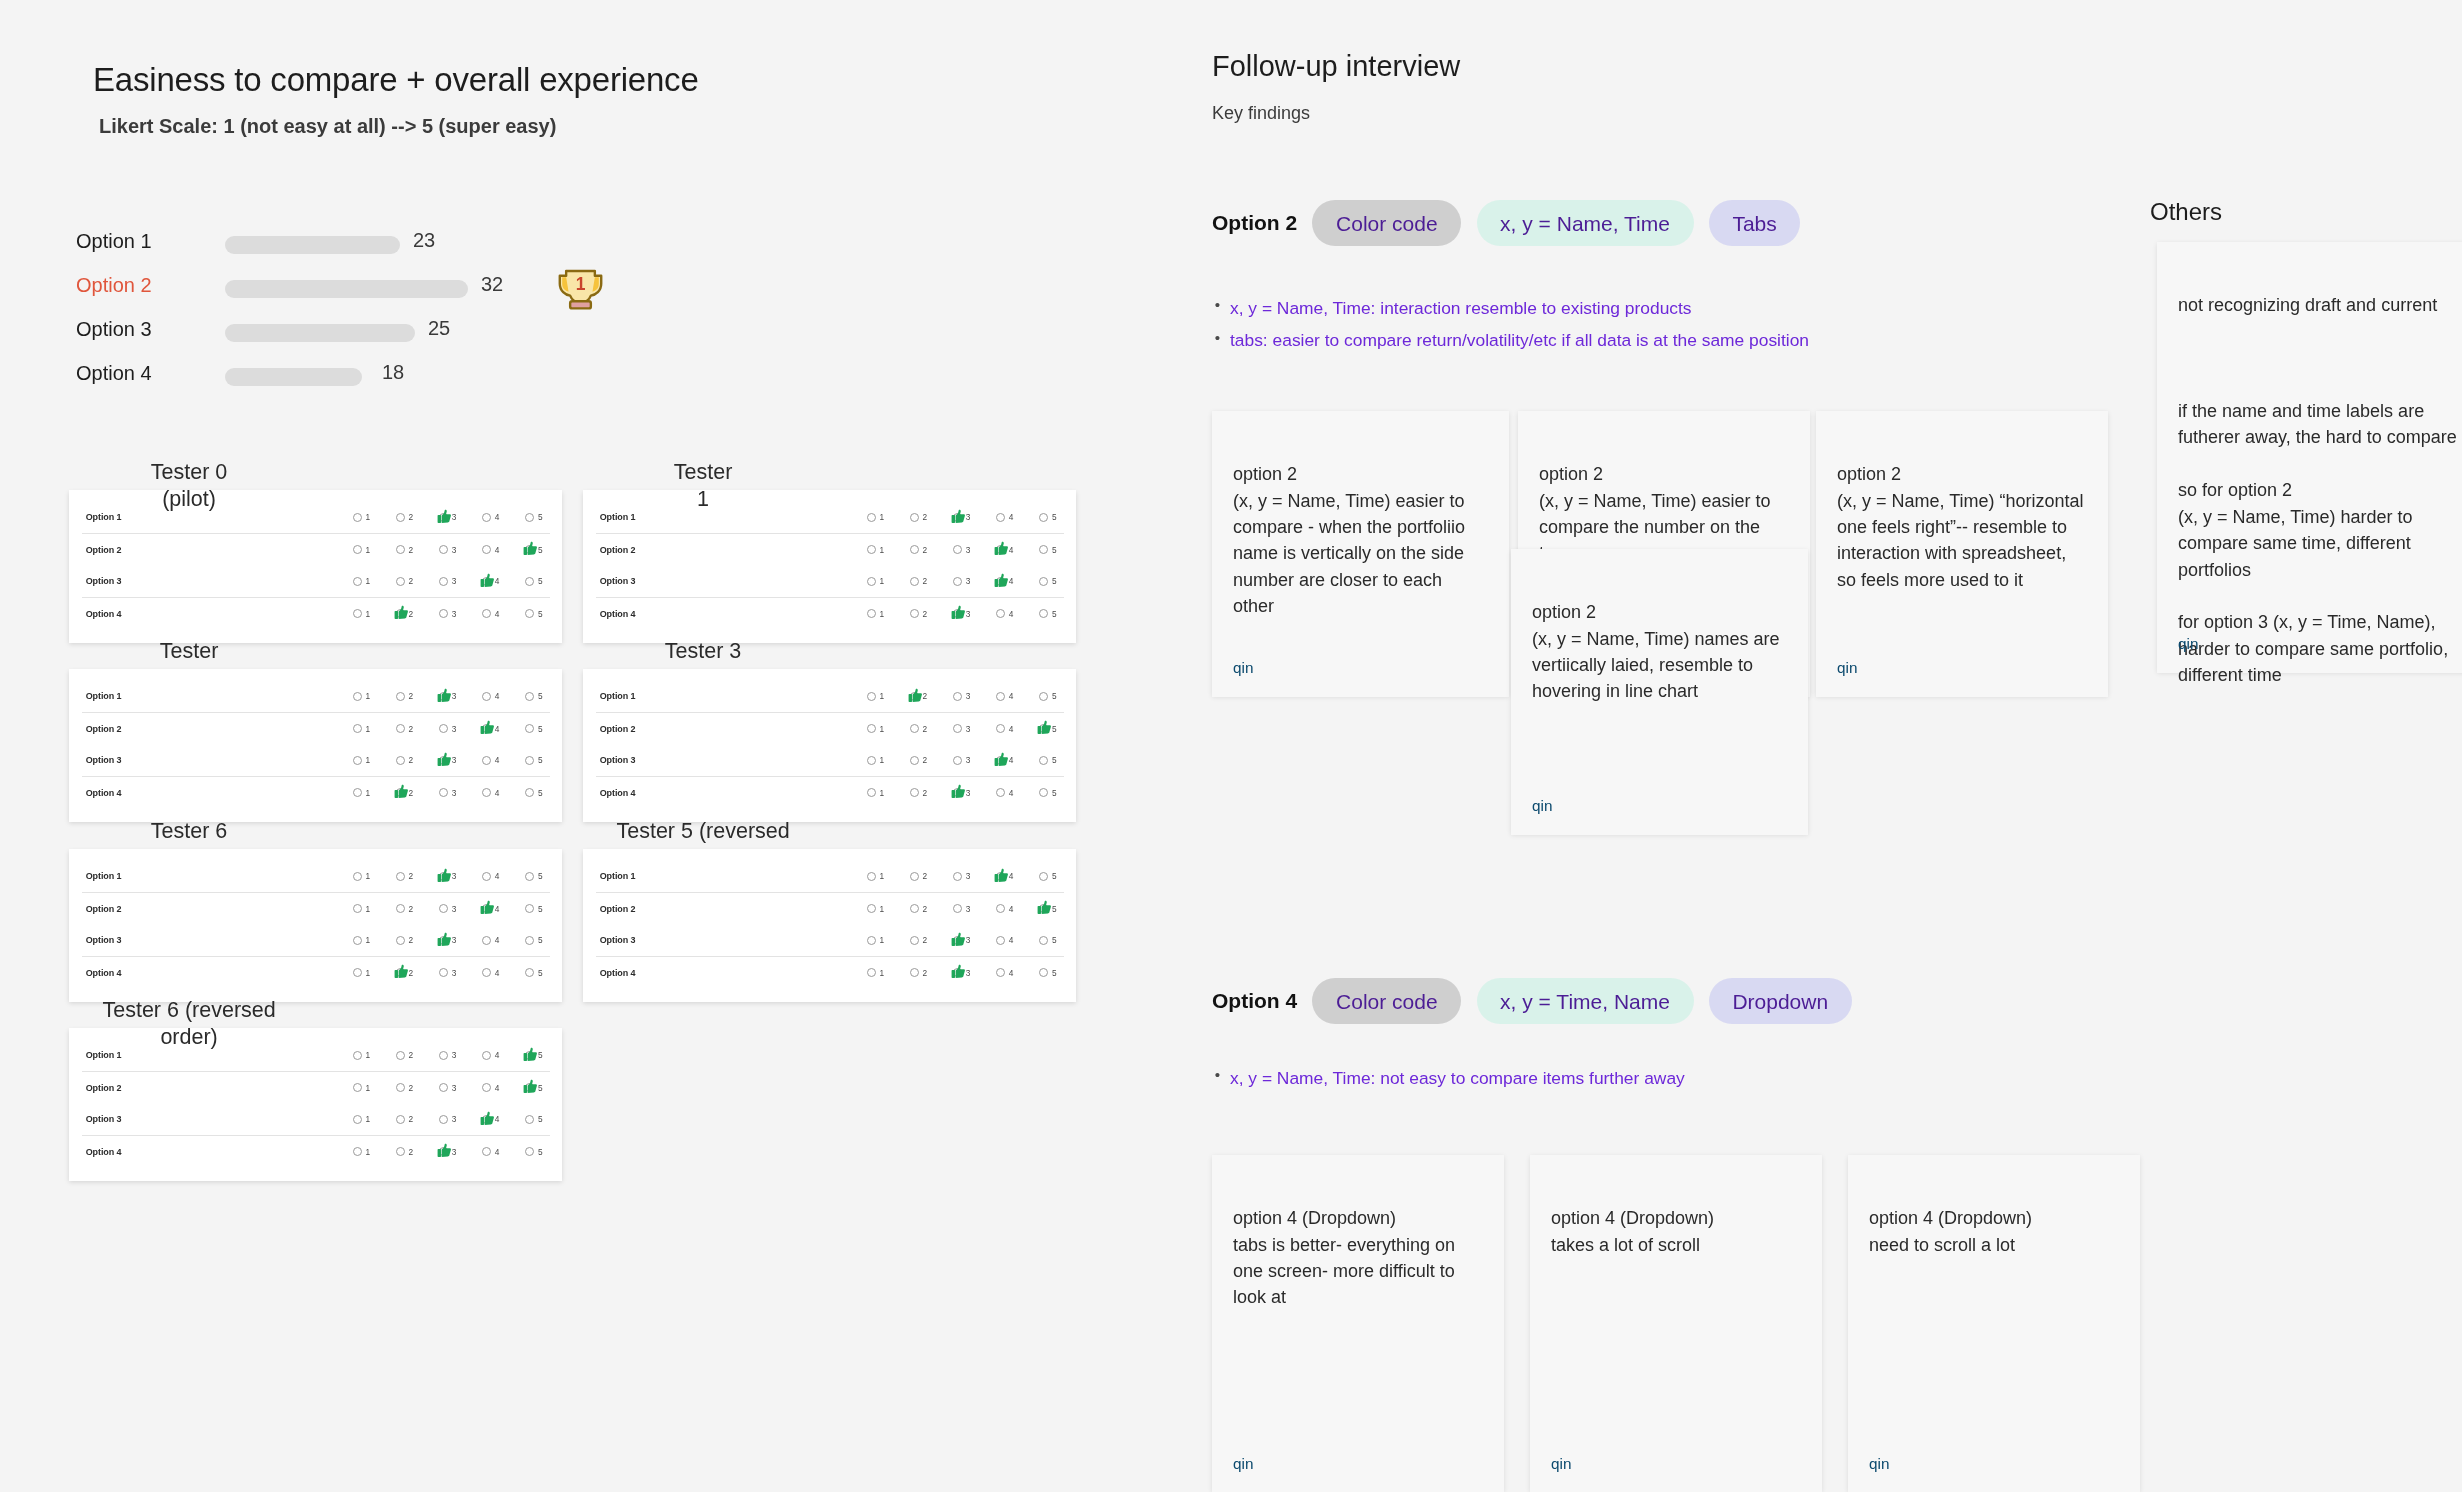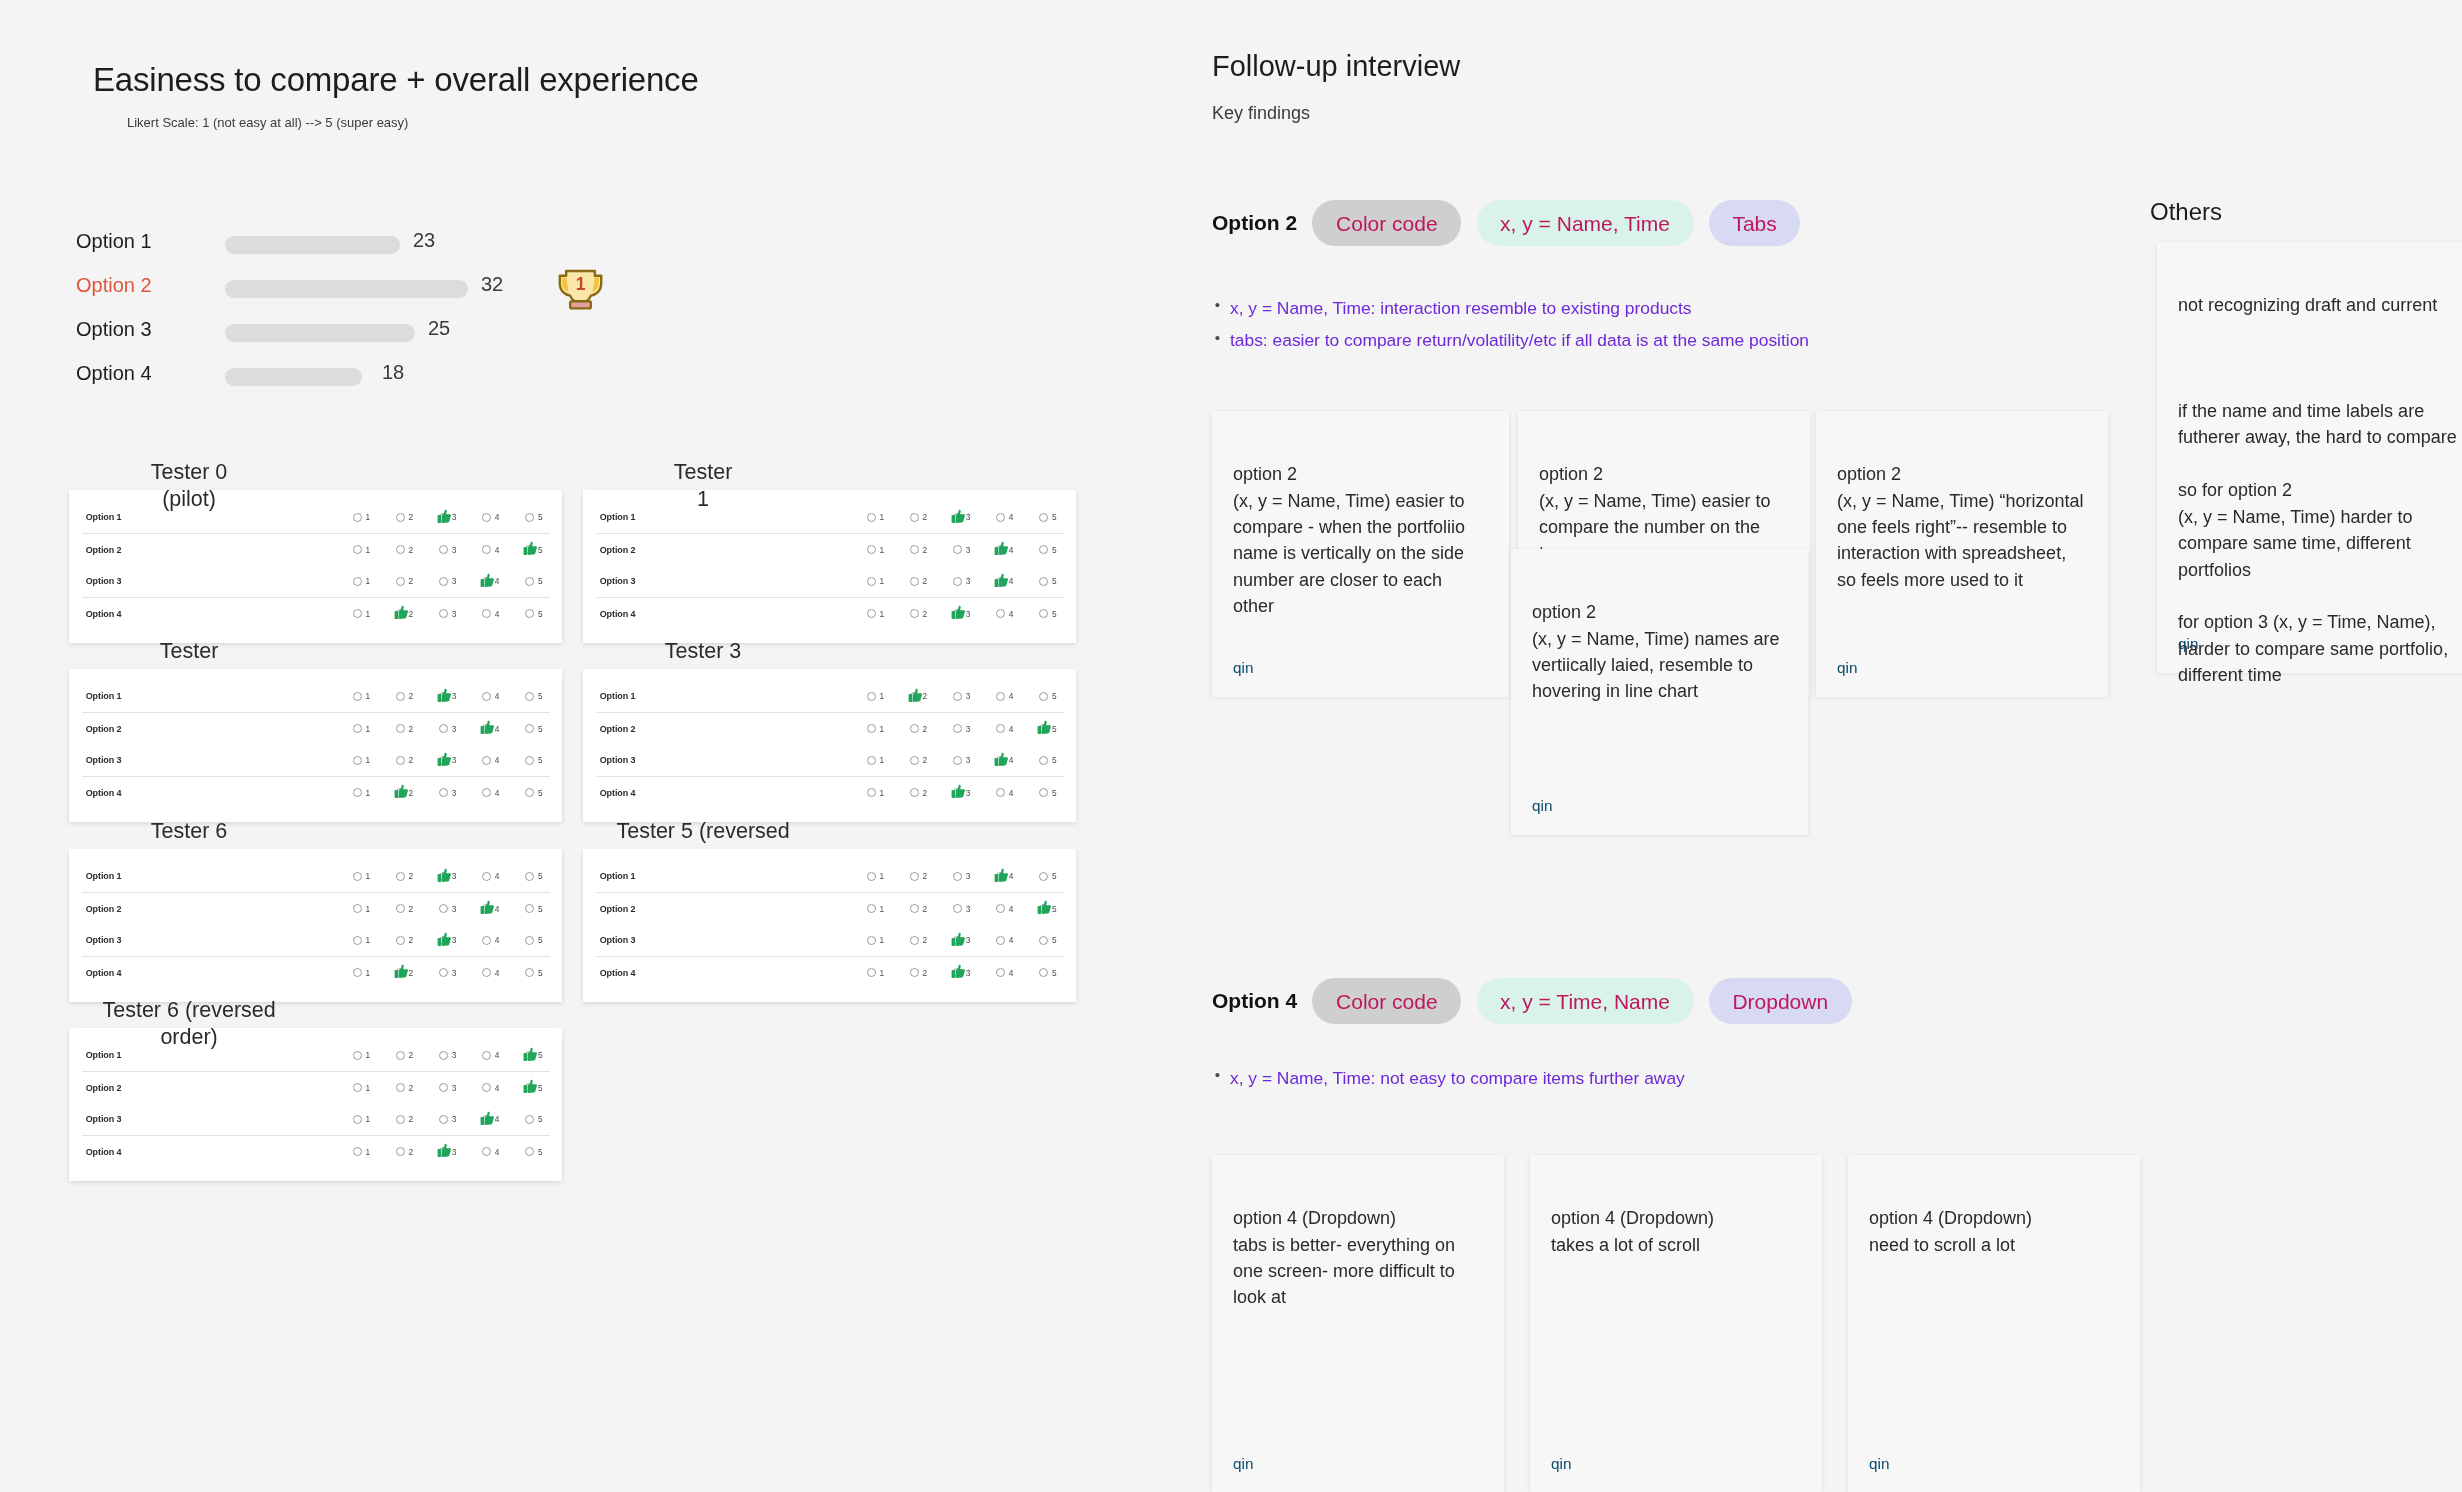--- a/index.html
+++ b/index.html
@@ -16,21 +16,21 @@
 
   
   #left-panel { position:absolute; left:0; top:0; width:1105px; height:1492px; }
 
   .page-title {
     position:absolute; left:93px; top:61px;
     font-size:33px; font-weight:400; color:#1d1d1d; letter-spacing:-0.2px;
   }
   .page-subtitle {
     position:absolute; left:99px; top:115px;
-    font-size:13px; font-weight:400; color:#3b3b3b;margin-left:28px;
+    font-size:20px; font-weight:700; color:#3b3b3b;
   }
 
   
   #bar-chart { position:absolute; left:76px; top:222px; width:556px; }
   .bar-row { position:relative; height:44px; }
   .bar-label {
     position:absolute; left:0; top:8.3px;
     font-size:20px; color:#1d1d1d; white-space:nowrap;
   }
   .bar-row.highlight .bar-label { color:#e0563c; }
@@ -94,21 +94,21 @@
   }
   .section-subtitle {
     position:absolute; font-size:18px; color:#3b3b3b;
   }
 
   .opt-header { position:absolute; display:flex; align-items:center; gap:15.3px; }
   .opt-header-label { font-size:21px; font-weight:bold; color:#121212; white-space:nowrap; }
   .pill {
     border-radius:32px;
     padding:12.5px 23.6px;
-    font-size:21px; color:#be185d;
+    font-size:21px; color:#4c1d95;
     white-space:nowrap; line-height:1;
   }
   .pill.grey  { background:#cfcfcf; }
   .pill.mint  { background:#d9f2ea; }
   .pill.lilac { background:#d8d9f2; }
 
   .bullets { position:absolute; font-size:17.4px; color:#6d28d9; line-height:1.86; }
   .bullets li { list-style:none; position:relative; padding-left:18px; white-space:nowrap; }
   .bullets li:before {
     content:"\2022"; position:absolute; left:2.8px; top:-0.7px; color:#4a4a4a; font-size:15.3px;

